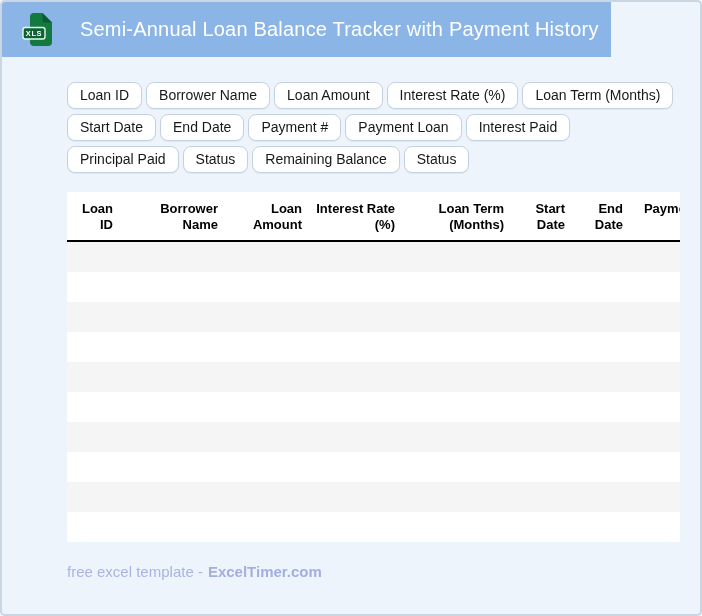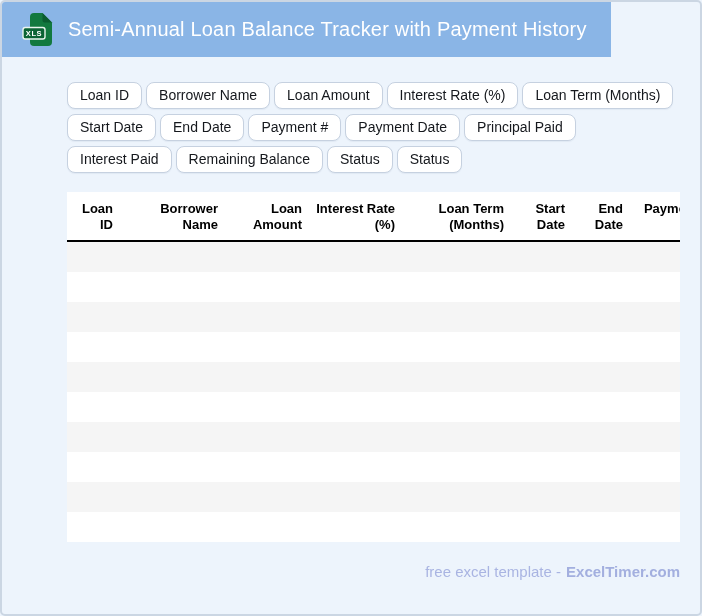--- a/index.html
+++ b/index.html
@@ -15,21 +15,21 @@
   }
 
   
   .header-bar {
     width: 609px; height: 55px;
     background: #8ab5e6;
     display: flex; align-items: center;
   }
   .file-icon { margin: 0 13px 0 19px; flex: 0 0 auto; display: block; }
   .page-title {
-    margin: 0;
+    margin: 12px;
     color: #ffffff;
     font-size: 20px;
     font-weight: 500;
     letter-spacing: 0.2px;
     white-space: nowrap;
   }
 
   
   .pills {
     width: 613px;
@@ -78,21 +78,21 @@
     border-bottom: 2px solid #000000;
   }
   .loan-table td { height: 30px; padding: 0; }
   .loan-table tbody tr:nth-child(odd) td { background: #f5f5f5; }
   .loan-table tbody tr:nth-child(even) td { background: #ffffff; }
 
   
   .footer {
     width: 613px;
     margin: 20px 0 0 65px;
-    text-align: right;
+    text-align: left;
     font-size: 15px;
     color: #a9b4e2;
     line-height: 19px;
   }
   .footer .brand { font-weight: bold; margin-left: 5px; color: #a3afdf; cursor: pointer; }
 </style>
 </head>
 <body>
 
 <div class="header-bar">
@@ -107,25 +107,25 @@
 
 <div class="pills">
   <span class="pill">Loan ID</span>
   <span class="pill">Borrower Name</span>
   <span class="pill">Loan Amount</span>
   <span class="pill">Interest Rate (%)</span>
   <span class="pill">Loan Term (Months)</span>
   <span class="pill">Start Date</span>
   <span class="pill">End Date</span>
   <span class="pill">Payment #</span>
-  <span class="pill">Payment Date</span>
+  <span class="pill">Payment Loan</span>
+  <span class="pill">Interest Paid</span>
   <span class="pill">Principal Paid</span>
-  <span class="pill">Interest Paid</span>
+  <span class="pill">Status</span>
   <span class="pill">Remaining Balance</span>
-  <span class="pill">Status</span>
   <span class="pill">Status</span>
 </div>
 
 <div class="table-viewport">
   <table class="loan-table">
     <colgroup>
       <col class="c0">
         <col class="c1">
         <col class="c2">
         <col class="c3">

